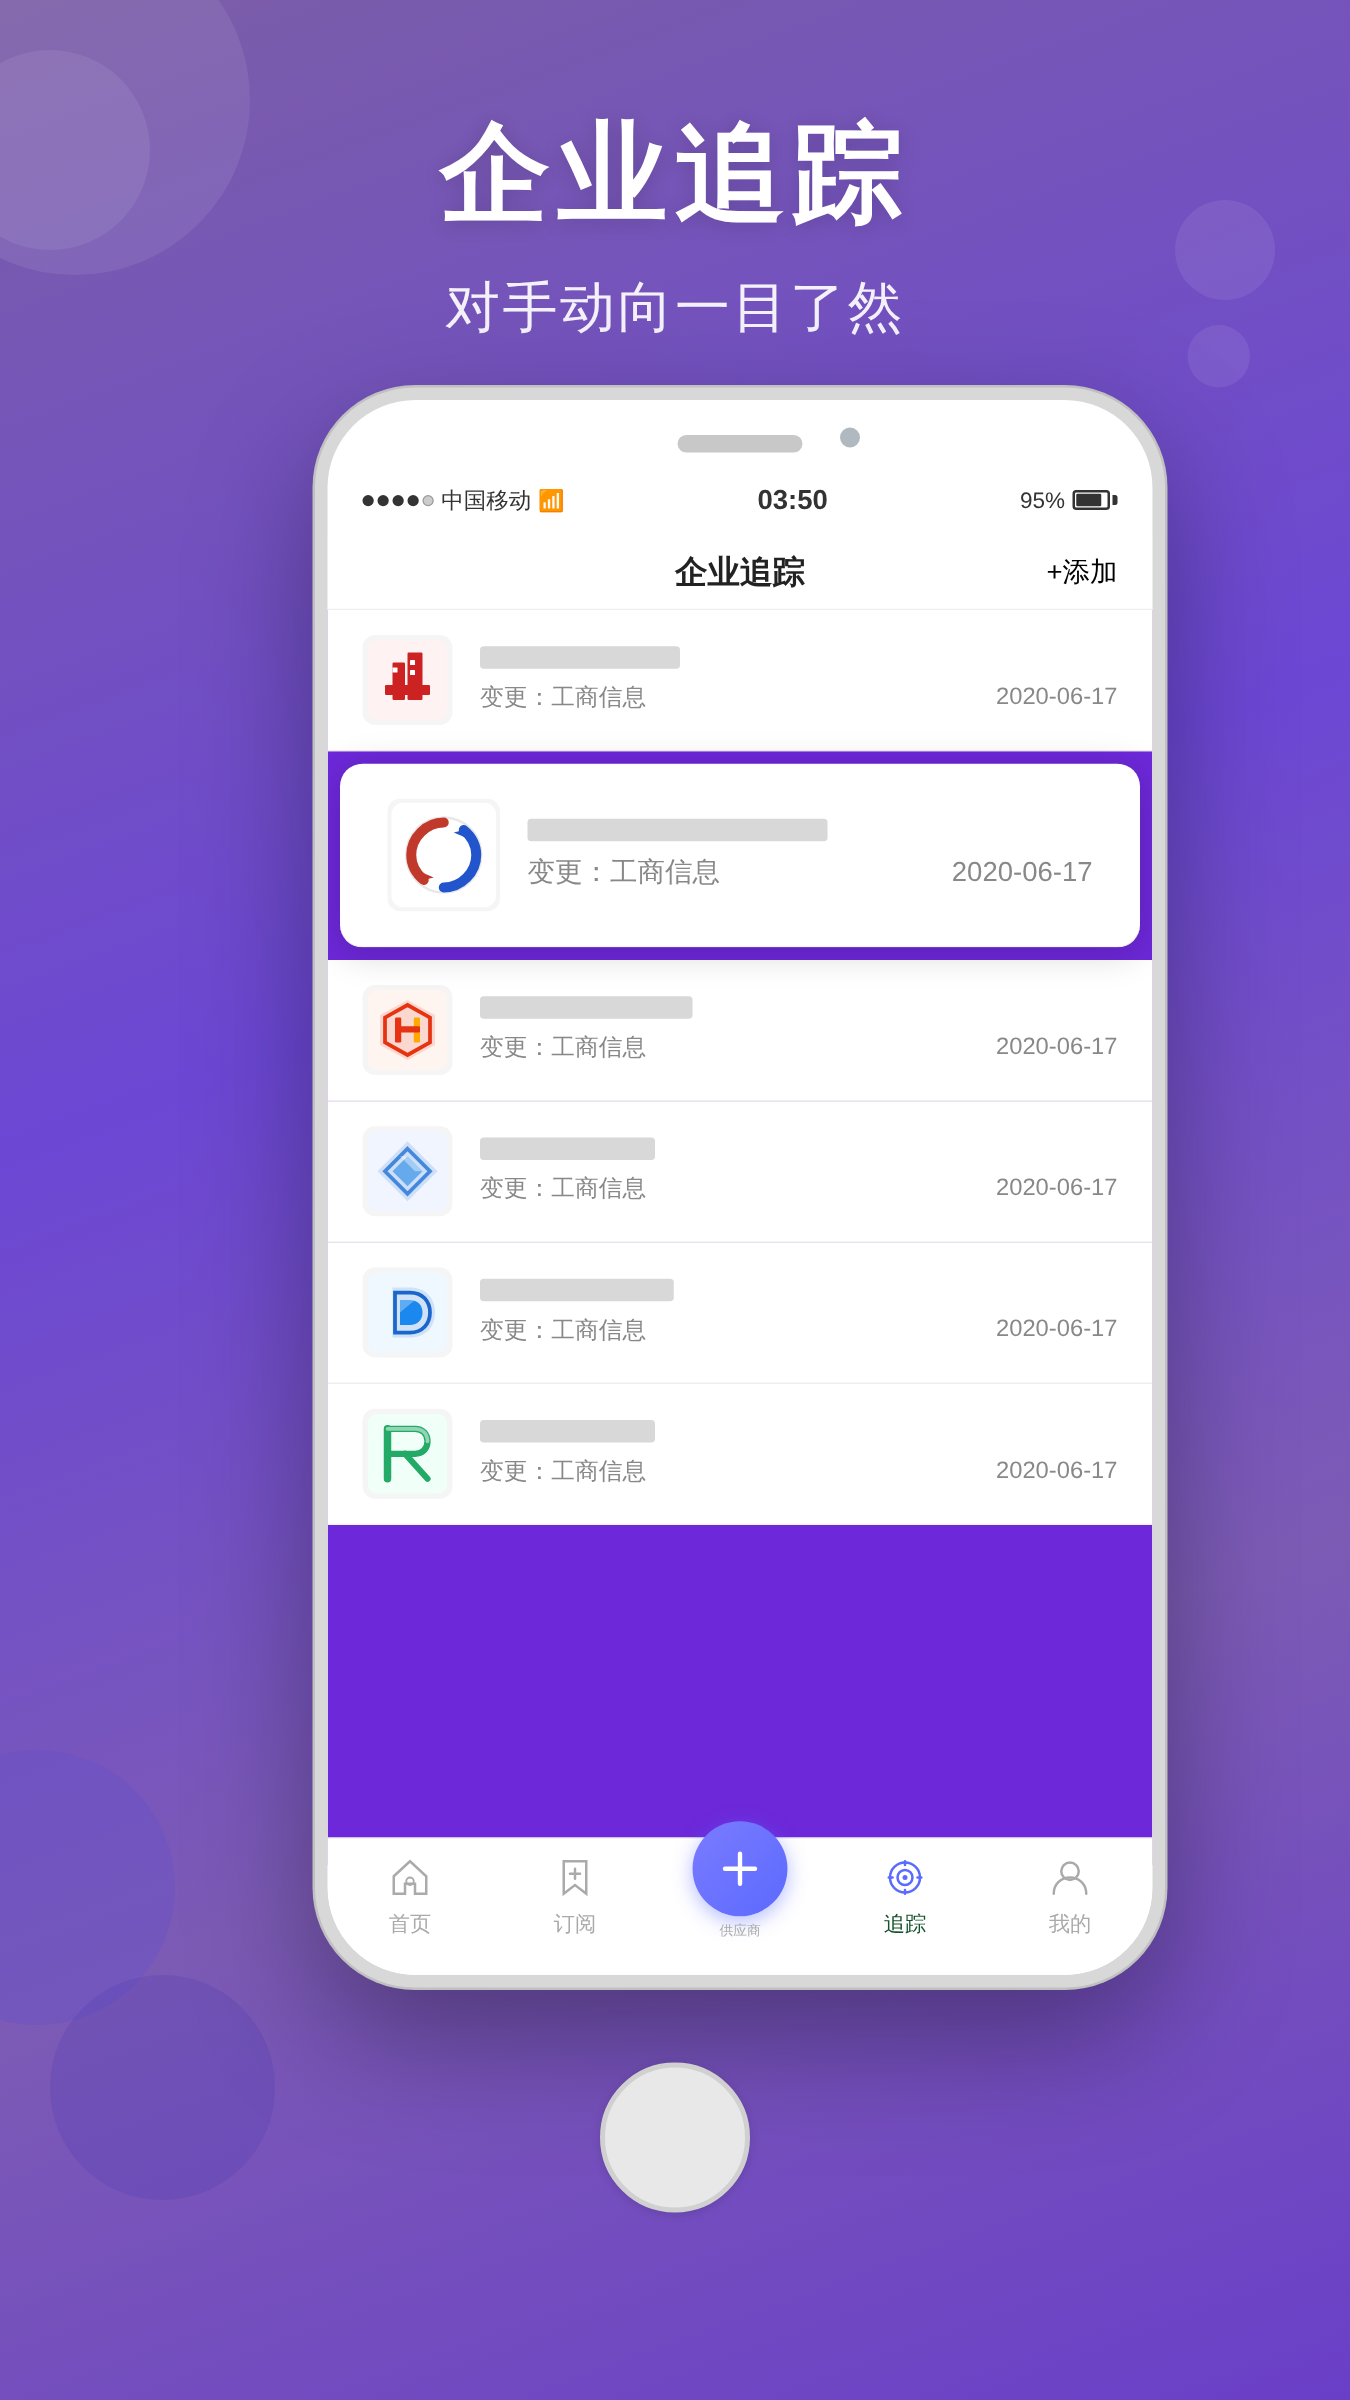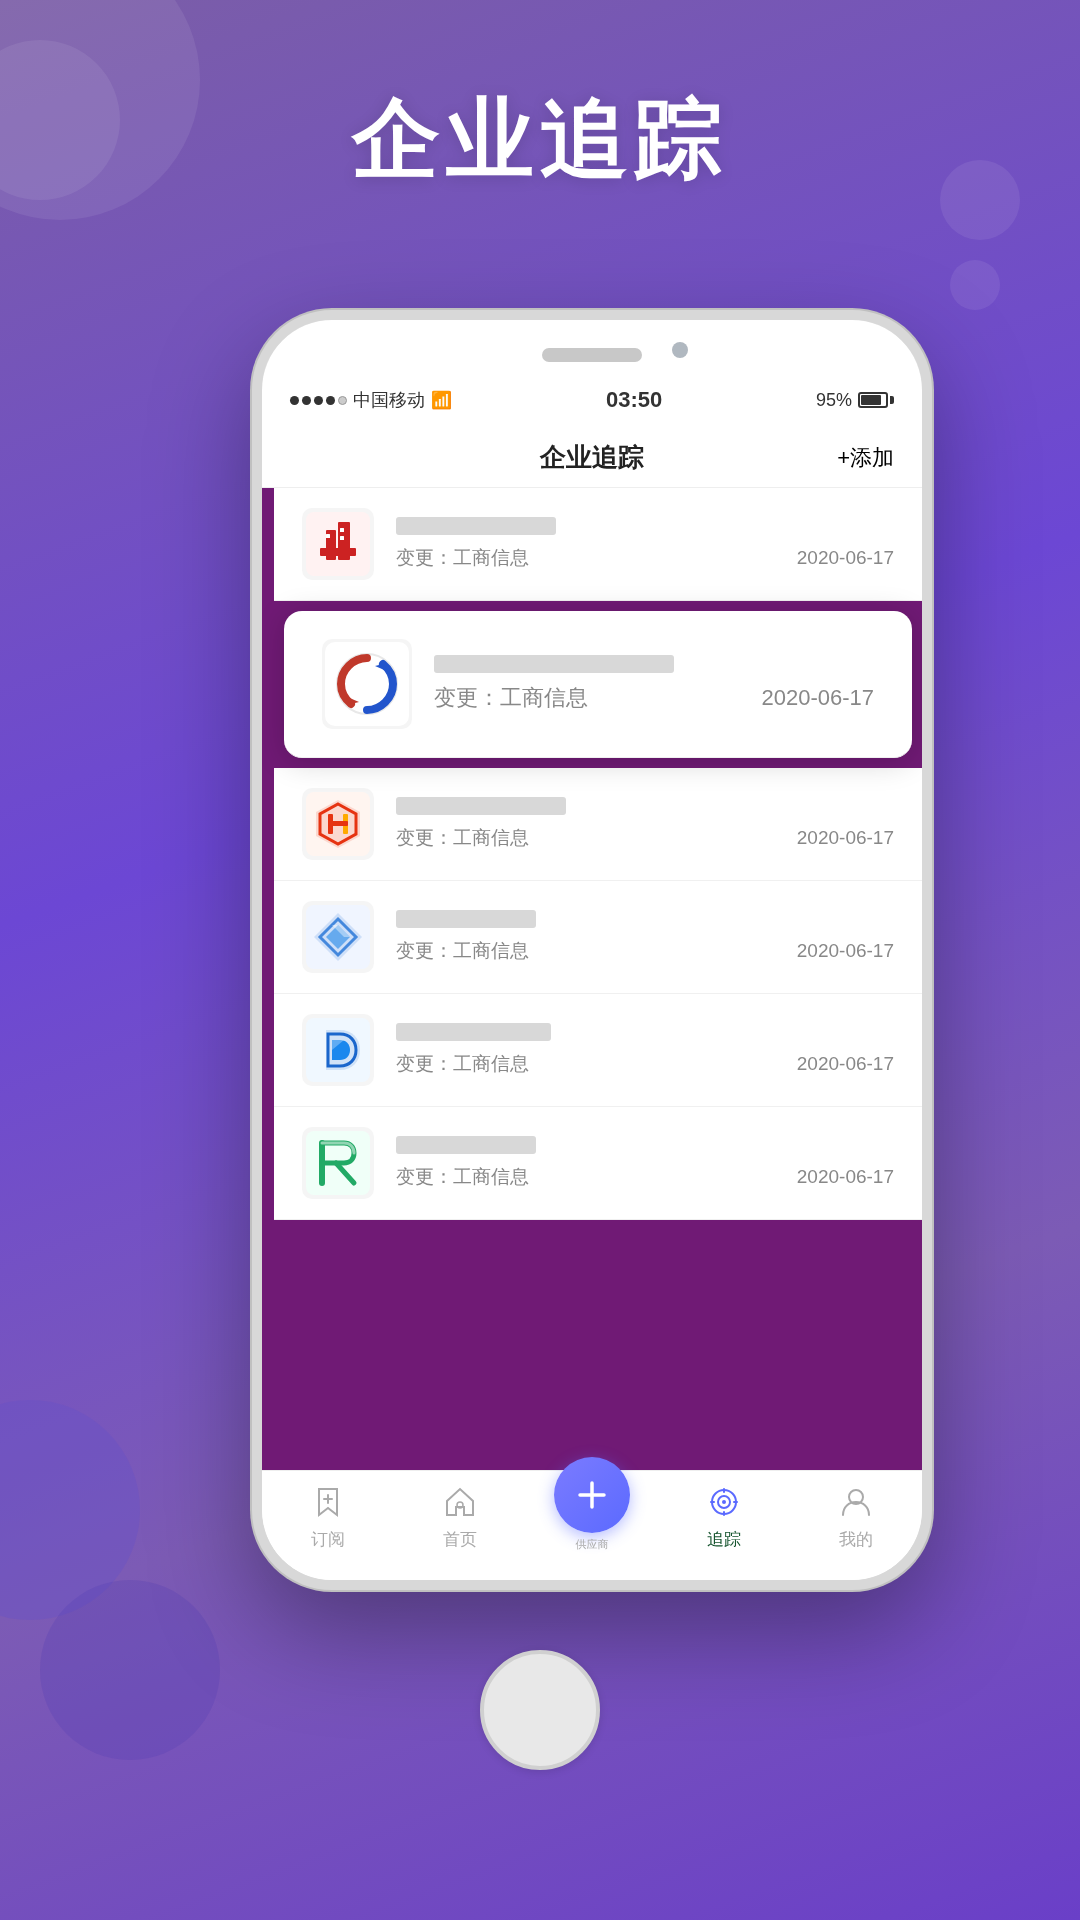--- a/index.html
+++ b/index.html
@@ -169,23 +169,22 @@
       background: #fff;
     }
     .nav-title { font-size: 26px; font-weight: 600; color: #222; flex: 1; text-align: center; }
     .nav-add { position: absolute; right: 28px; font-size: 22px; color: #000000; font-weight: 400; }
 
     
     .content-area {
       position: absolute;
       top: 168px;
       left: 0; right: 0; bottom: 88px;
-      background: #701a75;
+      background: #6d28d9;
       overflow: hidden;
-      padding-left: 12px;
     }
 
     .list-item {
       background: #fff;
       display: flex;
       align-items: center;
       padding: 20px 28px;
       border-bottom: 1px solid #f0f0f0;
       position: relative;
     }
@@ -321,20 +320,21 @@
 
 <div class="bg-circle bg-circle-1"></div>
 <div class="bg-circle bg-circle-2"></div>
 <div class="bg-circle bg-circle-3"></div>
 <div class="bg-circle bg-circle-4"></div>
 <div class="bg-circle bg-circle-5"></div>
 <div class="bg-circle bg-circle-6"></div>
 
 <div class="header-section">
   <div class="main-title">企业追踪</div>
+  <div class="sub-title">对手动向一目了然</div>
 </div>
 
 <div class="phone-wrap">
   <div class="phone-frame">
     <div class="phone-inner">
 
       <div class="phone-speaker"></div>
       <div class="phone-camera"></div>
 
       <div class="status-bar">
@@ -509,36 +509,36 @@
           </div>
         </div>
 
       </div>
 
       <div class="tab-bar">
 
         <div class="tab-item">
           <div class="tab-icon">
             <svg width="34" height="34" viewBox="0 0 34 34" fill="none">
+              <path d="M4 16 L17 4 L30 16 L30 30 L21 30 L21 22 L13 22 L13 30 L4 30 Z" stroke="#aaa" stroke-width="2" fill="none"></path>
+              <circle cx="17" cy="20" r="3" stroke="#aaa" stroke-width="1.5" fill="none"></circle>
+            </svg>
+          </div>
+          <span class="tab-label">首页</span>
+        </div>
+
+        <div class="tab-item">
+          <div class="tab-icon">
+            <svg width="34" height="34" viewBox="0 0 34 34" fill="none">
               <path d="M8 4 L26 4 L26 30 L17 23 L8 30 Z" stroke="#aaa" stroke-width="2" fill="none"></path>
               <line x1="17" y1="10" x2="17" y2="18" stroke="#aaa" stroke-width="2" stroke-linecap="round"></line>
               <line x1="13" y1="14" x2="21" y2="14" stroke="#aaa" stroke-width="2" stroke-linecap="round"></line>
             </svg>
           </div>
           <span class="tab-label">订阅</span>
-        </div>
-
-        <div class="tab-item">
-          <div class="tab-icon">
-            <svg width="34" height="34" viewBox="0 0 34 34" fill="none">
-              <path d="M4 16 L17 4 L30 16 L30 30 L21 30 L21 22 L13 22 L13 30 L4 30 Z" stroke="#aaa" stroke-width="2" fill="none"></path>
-              <circle cx="17" cy="20" r="3" stroke="#aaa" stroke-width="1.5" fill="none"></circle>
-            </svg>
-          </div>
-          <span class="tab-label">首页</span>
         </div>
 
         <div class="tab-center">
           <div class="tab-center-btn">
             <svg width="36" height="36" viewBox="0 0 36 36" fill="none">
               <line x1="18" y1="6" x2="18" y2="30" stroke="white" stroke-width="3.5" stroke-linecap="round"></line>
               <line x1="6" y1="18" x2="30" y2="18" stroke="white" stroke-width="3.5" stroke-linecap="round"></line>
             </svg>
           </div>
           <span class="tab-center-label">供应商</span>

